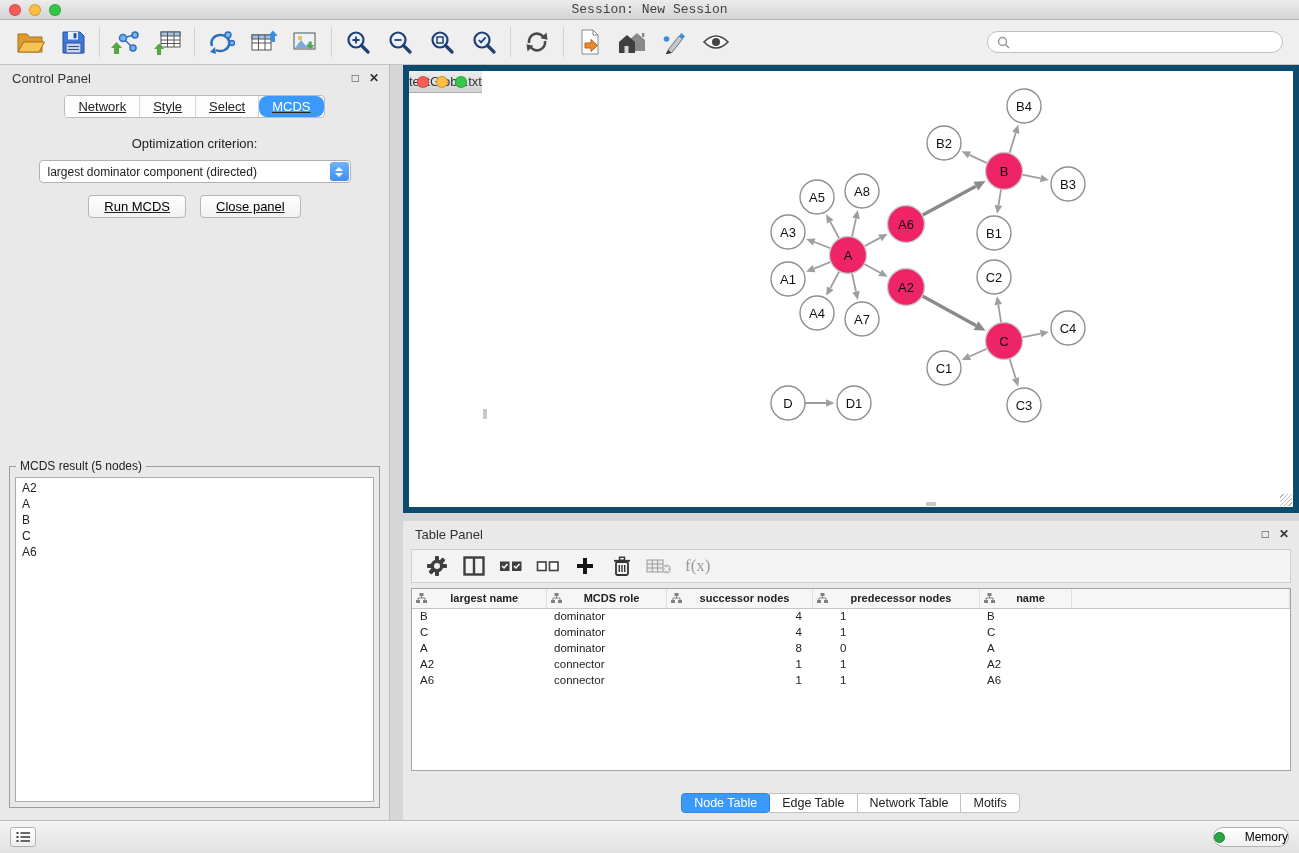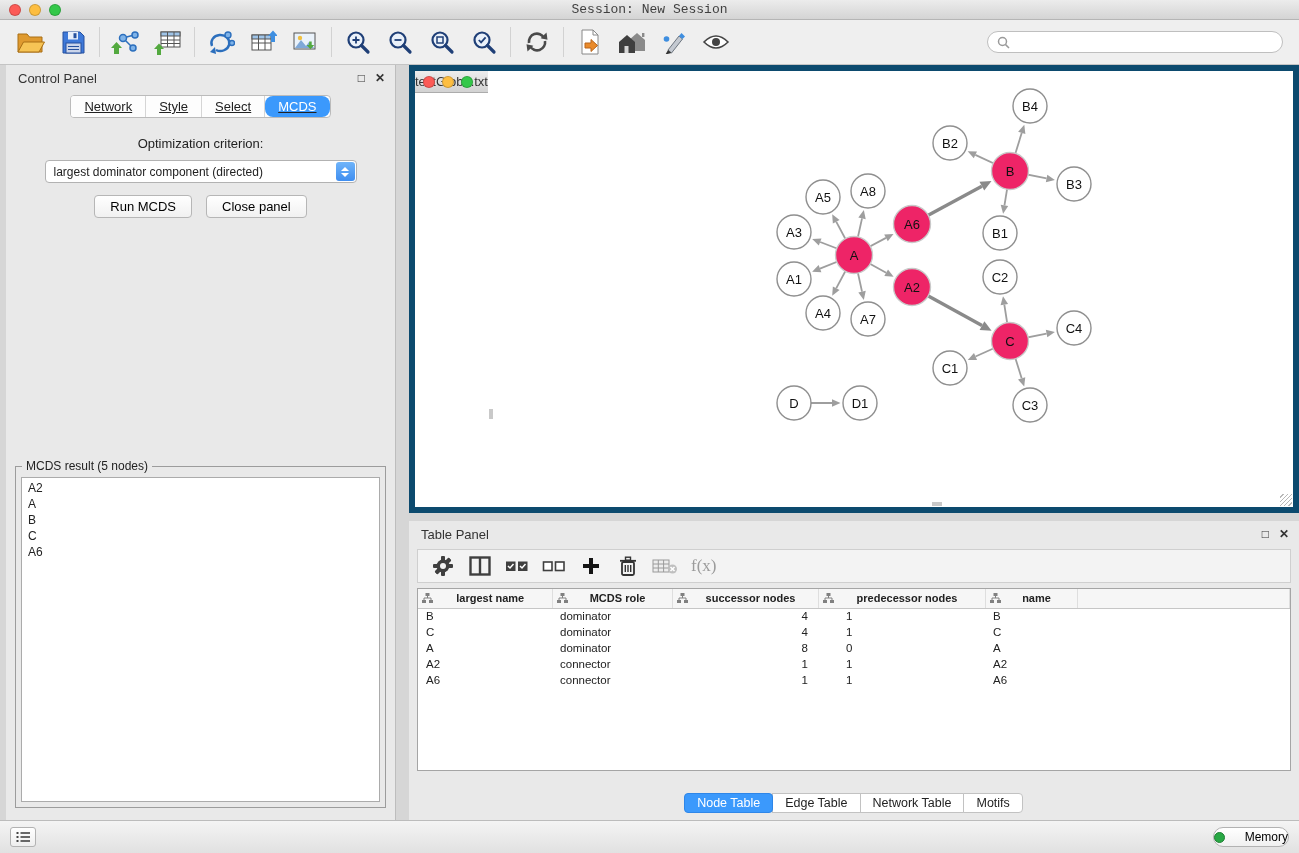--- a/index.html
+++ b/index.html
@@ -16,40 +16,40 @@
 
   
   .toolbar { height:45px; background:#EFEFEF; border-bottom:1px solid #C4C4C4; display:flex; align-items:center; padding:0 10px; }
   .tbtn { width:42px; height:36px; display:flex; align-items:center; justify-content:center; background:none; border:none; }
   .tsep { width:1px; height:30px; background:#D2D2D2; margin:0 5px; }
   .search { margin-left:auto; margin-right:6px; width:296px; height:22px; border:1px solid #BFBFBF; border-radius:12px;
             background:#fff; display:flex; align-items:center; padding:0 9px; gap:6px; }
   .search input { border:none; outline:none; flex:1; font-size:12px; background:transparent; font-family:"Liberation Sans",sans-serif; }
 
   
-  .main { display:flex; height:755px; background:#D6D6D6;padding-left:6px; }
+  .main { display:flex; height:755px; background:#D6D6D6; }
 
   
   .control-panel { width:390px; background:#E9E9E9; border-right:1px solid #BDBDBD; display:flex; flex-direction:column; }
   .panel-header { height:26px; padding:0 10px 0 12px; display:flex; align-items:center; justify-content:space-between; font-size:13px; color:#333; }
   .panel-icons { display:flex; gap:10px; font-size:12px; color:#333; }
   .panel-icons span { cursor:default; font-weight:bold; }
   .cp-tabs-wrap { display:flex; justify-content:center; margin-top:4px;text-decoration:underline; }
   .cp-tabs { display:inline-flex; border:1px solid #BBB; background:#FDFDFD; border-radius:4px; overflow:hidden; }
   .cp-tab { padding:3px 13px; font-size:13px; border-right:1px solid #D5D5D5; background:#FDFDFD; }
   .cp-tab:last-child { border-right:none; }
   .cp-tab.active { background:#3B99FC; color:#fff; border-radius:8px; }
   .opt-label { text-align:center; margin-top:18px; font-size:13px; }
   .dropdown { width:312px; margin:9px auto 0; height:23px; background:#fff; border:1px solid #B2B2B2; border-radius:4px;
               display:flex; align-items:center; font-size:12px; padding-left:8px; position:relative; }
   .dd-stepper { position:absolute; right:1px; top:1px; bottom:1px; width:19px; border-radius:3px;
                 background:linear-gradient(#6FB4FA,#3F8EF0); display:flex; flex-direction:column; align-items:center; justify-content:center; gap:2px; }
   .tri-up { width:0; height:0; border-left:4px solid transparent; border-right:4px solid transparent; border-bottom:4px solid #fff; }
   .tri-dn { width:0; height:0; border-left:4px solid transparent; border-right:4px solid transparent; border-top:4px solid #fff; }
-  .cp-buttons { display:flex; justify-content:center; gap:14px; margin-top:12px; }
+  .cp-buttons { display:flex; justify-content:center; gap:14px; margin-top:12px;text-decoration:underline; }
   .btn { background:linear-gradient(#FFFFFF,#F1F1F1); border:1px solid #B6B6B6; border-radius:4px; padding:3px 15px; font-size:13px; font-family:"Liberation Sans",sans-serif; }
   .result-group { position:relative; border:1px solid #9C9C9C; margin:auto 9px 12px; height:342px; padding:10px 5px 5px; }
   .result-legend { position:absolute; top:-8px; left:6px; background:#E9E9E9; padding:0 4px; font-size:12px; }
   .result-list { width:100%; height:100%; background:#fff; border:1px solid #ABABAB; font-size:12px; padding:2px 6px; overflow:auto; }
   .result-item { line-height:16px; }
 
   
   .right-col { flex:1; display:flex; flex-direction:column; padding-left:13px; background:#D6D6D6; }
 
   

